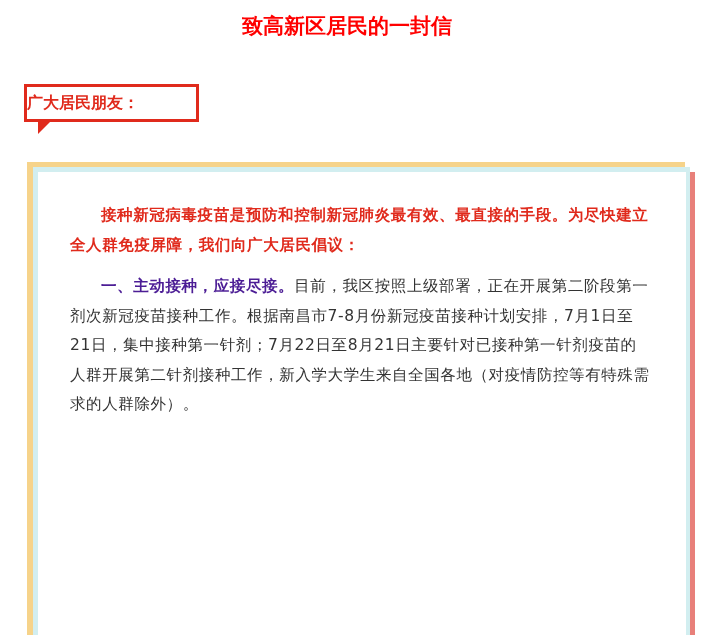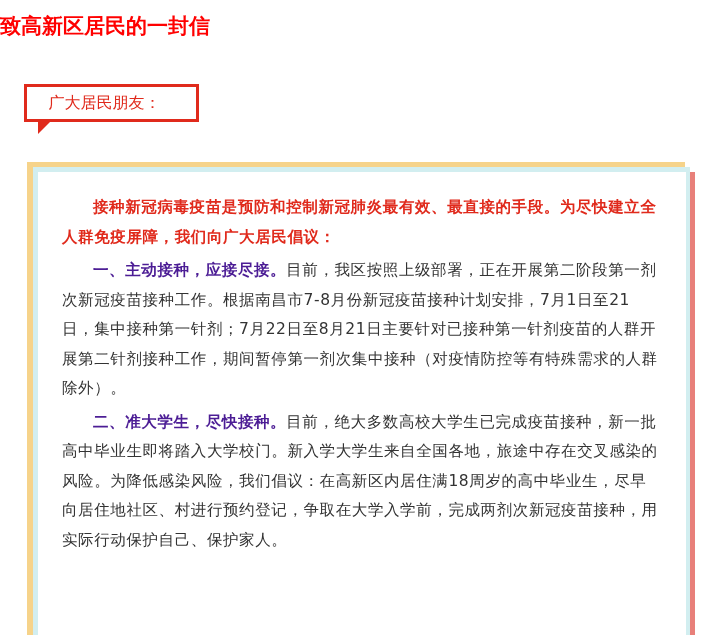--- a/index.html
+++ b/index.html
@@ -12,20 +12,21 @@
       height: 635px;
       overflow: hidden;
       position: relative;
       font-family: "DejaVu Sans", sans-serif;
     }
     .page-title {
       position: absolute;
       left: 0;
       top: 11px;
       width: 694px;
+      text-align: center;
       font-size: 21px;
       font-weight: bold;
       line-height: 30px;
       letter-spacing: 0px;
     }
     .greeting-box {
       position: absolute;
       left: 24px;
       top: 84px;
       width: 169px;
@@ -33,23 +34,23 @@
       border: 3px solid #e02a1c;
       box-sizing: content-box;
       background: #fff;
     }
     .greeting-label {
       position: absolute;
       left: 0;
       top: 0;
       width: 100%;
       line-height: 32px;
-      text-align: center;
+      text-align: left;
       font-size: 16px;
-      font-weight: normal;
+      font-weight: bold;
       padding-right: 14px;
       box-sizing: border-box;
     }
     .greeting-tail {
       position: absolute;
       left: 11px;
       top: 35px;
       width: 0;
       height: 0;
       border-top: 12px solid #e02a1c;
@@ -91,21 +92,21 @@
       position: absolute;
       left: 58px;
       top: 189px;
       width: 606px;
       font-size: 15.5px;
       line-height: 29.5px;
       color: #333333;
       letter-spacing: 0.6px;
     }
     .content p {
-      margin: 4px;
+      margin: 12px;
       text-indent: 2em;
     }
     .content p.gap {
       margin-top: 2px;
     }
     .intro {
       font-weight: bold;
       color: #e02a1c;
     }
     .lead {
@@ -125,21 +126,18 @@
 
 <div class="frame-outer"></div>
 <div class="frame-salmon"></div>
 <div class="frame-inner"></div>
 <div class="frame-paper"></div>
 
 <div class="content">
   <p class="intro">接种新冠病毒疫苗是预防和控制新冠肺炎最有效、最直接的手段。为尽快建立全人群免疫屏障，我们向广大居民倡议：</p>
 
   <p>
-    <span class="lead">一、主动接种，应接尽接。</span><span>目前，我区按照上级部署，正在开展第二阶段第一剂次新冠疫苗接种工作。根据南昌市7-8月份新冠疫苗接种计划安排，7月1日至21日，集中接种第一针剂；7月22日至8月21日主要针对已接种第一针剂疫苗的人群开展第二针剂接种工作，期间暂停第一剂次集中接种（对疫情防控等有特殊需求的人群除外）。</span>
+    <span class="lead">一、主动接种，应接尽接。</span><span>目前，我区按照上级部署，正在开展第二阶段第一剂次新冠疫苗接种工作。根据南昌市7-8月份新冠疫苗接种计划安排，7月1日至21日，集中接种第一针剂；7月22日至8月21日主要针对已接种第一针剂疫苗的人群开展第二针剂接种工作，新入学大学生来自全国各地（对疫情防控等有特殊需求的人群除外）。</span>
   </p>
 
 
-  <p class="gap">
-    <span class="lead">二、准大学生，尽快接种。</span><span>目前，绝大多数高校大学生已完成疫苗接种，新一批高中毕业生即将踏入大学校门。新入学大学生来自全国各地，旅途中存在交叉感染的风险。为降低感染风险，我们倡议：在高新区内居住满18周岁的高中毕业生，尽早向居住地社区、村进行预约登记，争取在大学入学前，完成两剂次新冠疫苗接种，用实际行动保护自己、保护家人。</span>
-  </p>
 
 </div>
 
 </body></html>

